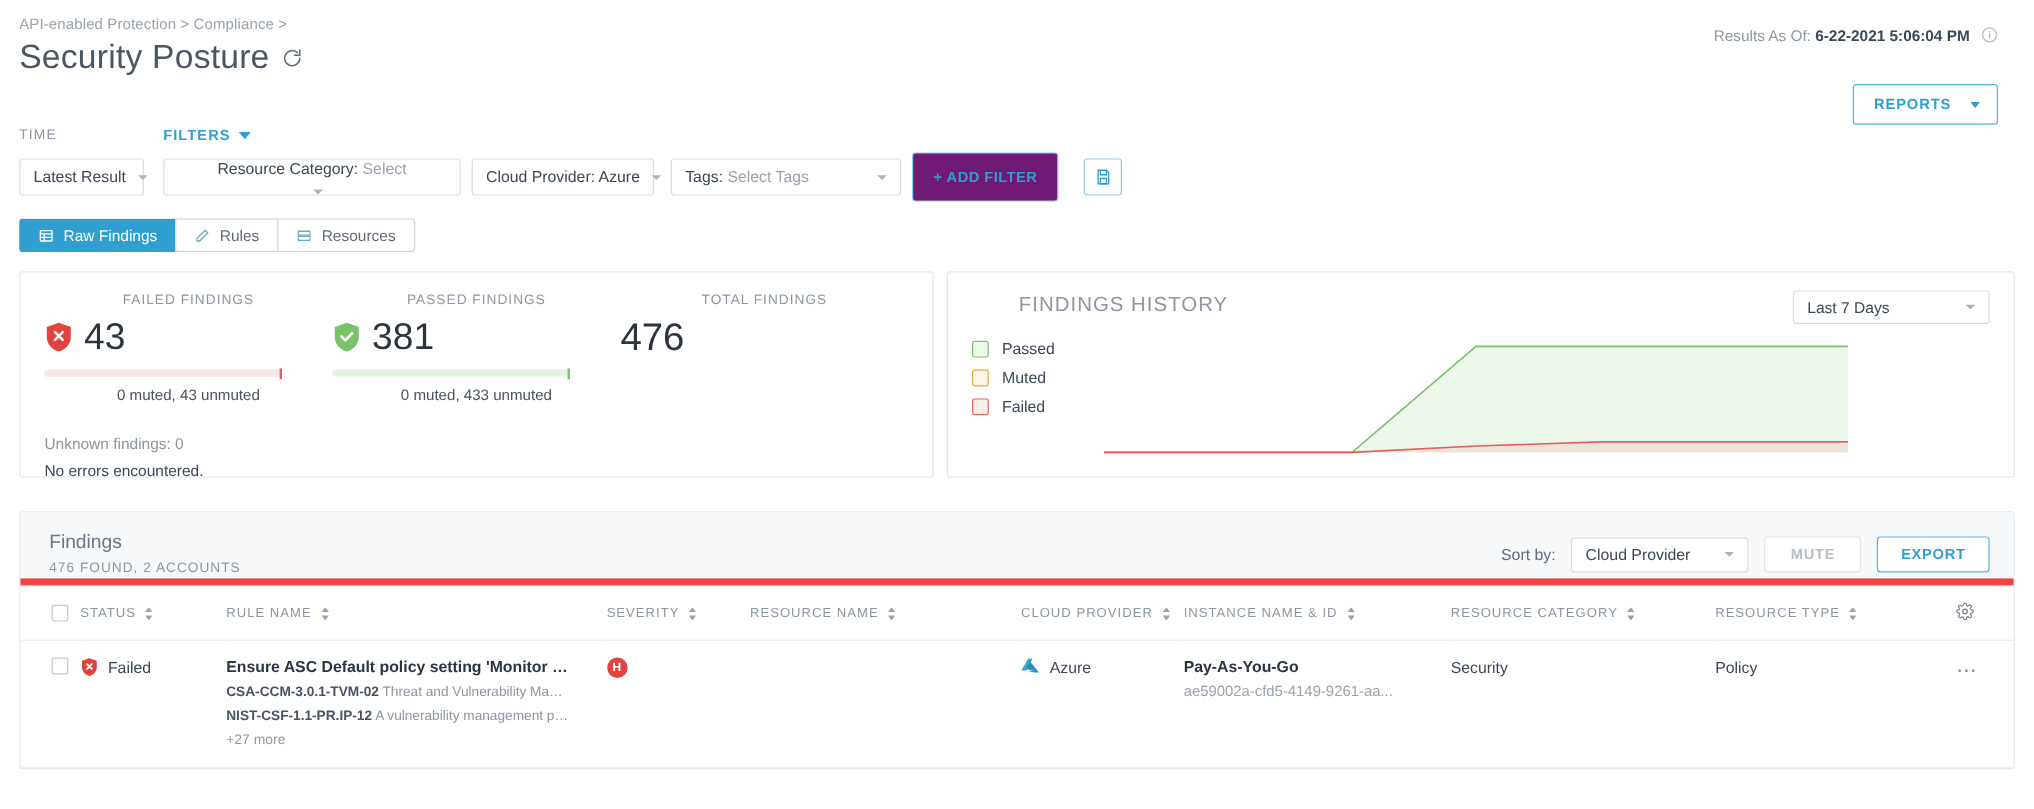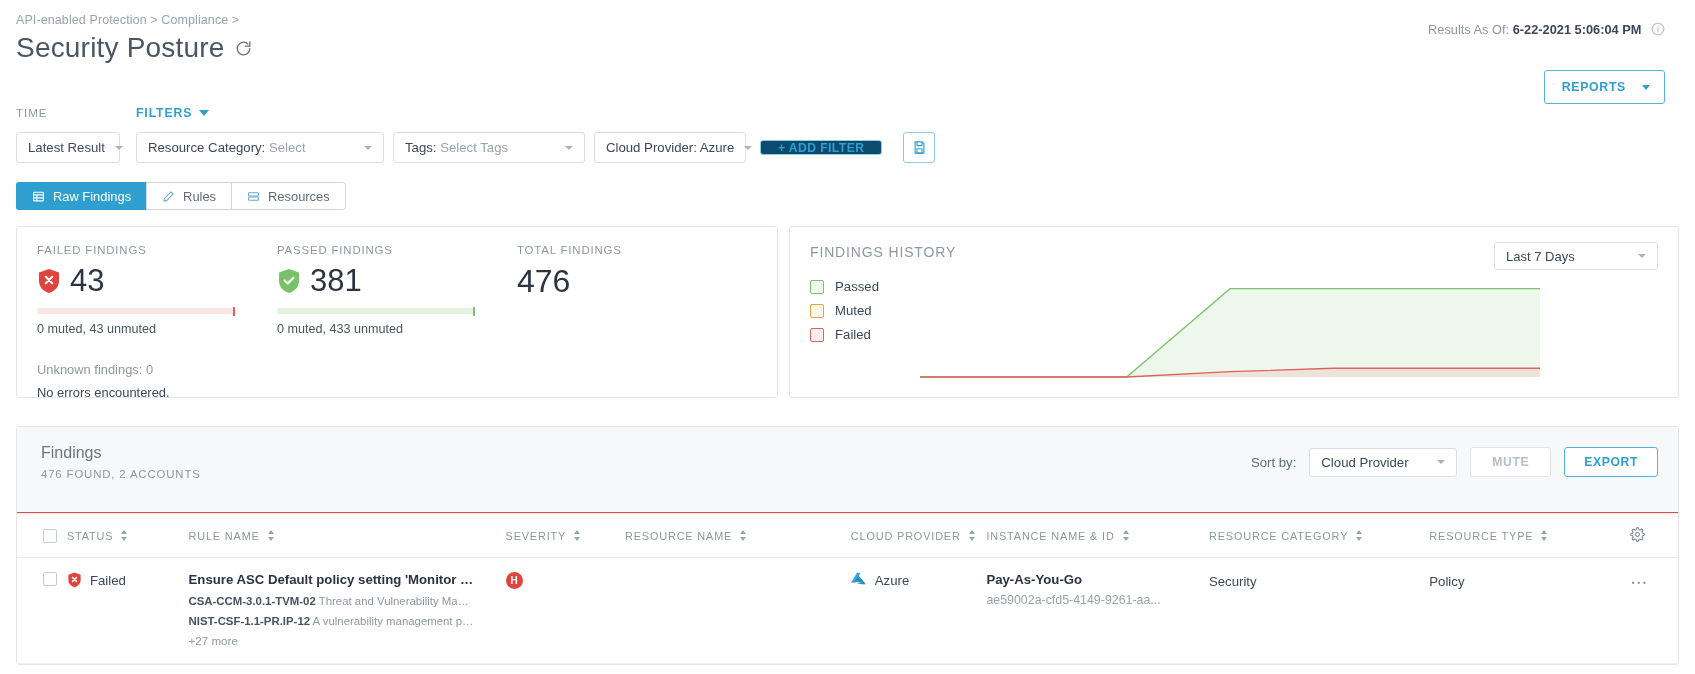--- a/index.html
+++ b/index.html
@@ -41,25 +41,25 @@
 
   .filter-row { display: flex; align-items: center; gap: 0; margin-top: 11px; height: 31px; }
   .sel {
     height: 31px; border: 1px solid #d9dee3; border-radius: 3px; background: #fff;
     display: flex; align-items: center; justify-content: space-between;
     font-size: 13.2px; color: #3c4858; padding: 0 11px; cursor: pointer; white-space: nowrap;
   }
   .sel .ph { color: #9aa3ad; }
   .sel-arrow { width:0;height:0;border-left:4px solid transparent;border-right:4px solid transparent;border-top:4.5px solid #aab2ba; margin-left:10px; }
   #sel-time { width: 104px; margin-right: 16px; }
-  #sel-rescat { width: 248px; margin-right: 9px; }
+  #sel-rescat { width: 248px; margin-right: 9px; flex-direction: column; }
   #sel-tags { width: 192px; margin-right: 9px; }
   #sel-cloud { width: 152px; margin-right: 14px; }
   .add-filter-btn {
-    height: 15px; border: 1px solid #8ecbe6; border-radius: 3px; background: #0c4a6e;
+    height: 41px; border: 1px solid #8ecbe6; border-radius: 3px; background: #701a75;
     color: #2f9fd0; font-size: 12.2px; font-weight: 700; letter-spacing: .4px;
     padding: 0 17px; cursor: pointer; margin-right: 21px;
   }
   .save-btn {
     width: 32px; height: 31px; border: 1px solid #8ecbe6; border-radius: 3px; background: #fff;
     display: flex; align-items: center; justify-content: center; cursor: pointer; color: #2f9fd0;
   }
 
   
   .tabs { display: flex; margin-top: 19px; height: 28px; }
@@ -71,52 +71,52 @@
   .tab:first-child { border-radius: 3px 0 0 3px; justify-content: center; }
   .tab:last-child { border-radius: 0 3px 3px 0; border-right: 1px solid #cfd6dc; }
   .tab.active { background: #2f9fd0; border-color: #2f9fd0; color: #fff; }
   .tab svg { display: block; }
 
   
   .cards-row { display: flex; gap: 11px; margin-top: 16px; align-items: stretch; }
   .card { border: 1px solid #e3e7eb; border-radius: 3px; background: #fff; }
   .card-stats { width: 762px; padding: 17px 20px 0 20px; height: 172px; position: relative; }
   .stats-grid { display: flex; }
-  .stat { width: 256px; }
+  .stat { width: 256px; text-align: center; }
   .stat-label { font-size: 11.4px; color: #8d97a1; letter-spacing: .85px; }
   .stat-value-row { display: flex; align-items: center; gap: 9px; margin-top: 9px; }
   .stat-num { font-size: 31px; font-weight: 400; color: #2b3440; line-height: 1; }
   .shield { width: 24px; height: 26px; display: block; }
   .bar-track { height: 6px; border-radius: 2px; margin-top: 12px; width: 197px; position: relative; }
   .bar-track.fail { background: #fbe4e4; }
   .bar-track.pass { background: #e3f3e0; }
   .bar-tick { position: absolute; top: -1px; width: 2px; height: 9px; }
   .bar-tick.fail { background: #e0615f; right: -1px; }
   .bar-tick.pass { background: #7cc36b; right: -1px; }
   .bar-sub { font-size: 12.6px; color: #49535f; margin-top: 8px; }
   .unknown-line { font-size: 12.9px; color: #8d97a1; margin-top: 26px; }
   .noerr-line { font-size: 12.9px; color: #3c4858; margin-top: 8px; }
 
   .card-history { flex: 1; padding: 17px 20px 0 20px; height: 172px; position: relative; overflow: hidden; }
-  .hist-title { font-size: 14px; color: #8d97a1; letter-spacing: .85px; }
+  .hist-title { font-size: 17px; color: #8d97a1; letter-spacing: .85px; margin-left: 39px; }
   .legend { margin-top: 19px; position: relative; z-index: 2; }
   .legend-item { display: flex; align-items: center; gap: 11px; margin-bottom: 9px; cursor: pointer; }
   .legend-box { width: 14px; height: 14px; border-radius: 2px; border: 1.4px solid #ccc; }
   .legend-text { font-size: 13.2px; color: #3c4858; }
   .range-sel {
     position: absolute; right: 20px; top: 15px; width: 164px; height: 28px;
     border: 1px solid #d9dee3; border-radius: 3px; background: #fff;
     display: flex; align-items: center; justify-content: space-between;
     padding: 0 11px; font-size: 13px; color: #3c4858; cursor: pointer;
   }
   .chart-svg { position: absolute; left: 130px; right: 0; bottom: 18px; height: 108px; }
 
   
   .findings-panel { border: 1px solid #e3e7eb; border-radius: 3px; margin-top: 28px; background: #fff; }
-  .findings-head { display: flex; align-items: center; padding: 17px 20px 32px 24px; background: #f7f8f9; border-bottom: 1px solid #ef4444; }
+  .findings-head { display: flex; align-items: center; padding: 17px 20px 2px 24px; background: #f7f8f9; border-bottom: 6px solid #ef4444; }
   .findings-title { font-size: 16px; color: #6b7682; font-weight: 400; }
   .findings-sub { font-size: 11.4px; color: #8d97a1; letter-spacing: .85px; margin-top: 6px; }
   .findings-head-right { margin-left: auto; display: flex; align-items: center; gap: 13px; }
   .sortby-label { font-size: 13.2px; color: #5f6b78; }
   .sortby-sel {
     width: 148px; height: 29px; border: 1px solid #d9dee3; border-radius: 3px; background: #fff;
     display: flex; align-items: center; justify-content: space-between; padding: 0 11px;
     font-size: 13.2px; color: #3c4858; cursor: pointer;
   }
   .mute-btn { height: 30px; border: 1px solid #dfe3e7; border-radius: 3px; background: #fff; color: #b7bec5; font-size: 12.2px; font-weight: 700; letter-spacing: .6px; padding: 0 21px; cursor: not-allowed; }
@@ -205,31 +205,31 @@
       <span>Latest Result</span>
       <span class="sel-arrow"></span>
     </div>
     <div class="sel" id="sel-rescat">
       <span>
         <span>Resource Category:</span>
         <span class="ph">Select</span>
       </span>
       <span class="sel-arrow"></span>
     </div>
+    <div class="sel" id="sel-cloud">
+      <span>
+        <span>Cloud Provider:</span>
+        <span>Azure</span>
+      </span>
+      <span class="sel-arrow"></span>
+    </div>
     <div class="sel" id="sel-tags">
       <span>
         <span>Tags:</span>
         <span class="ph">Select Tags</span>
-      </span>
-      <span class="sel-arrow"></span>
-    </div>
-    <div class="sel" id="sel-cloud">
-      <span>
-        <span>Cloud Provider:</span>
-        <span>Azure</span>
       </span>
       <span class="sel-arrow"></span>
     </div>
     <button class="add-filter-btn">+ ADD FILTER</button>
     <div class="save-btn">
       <svg width="15" height="15" viewBox="0 0 24 24" fill="none" stroke="currentColor" stroke-width="1.8">
         <path d="M5 3h11l3 3v15H5z"></path>
           <path d="M8 3v6h8V3M8 14h8v7H8z"></path>
       </svg>
     </div>

